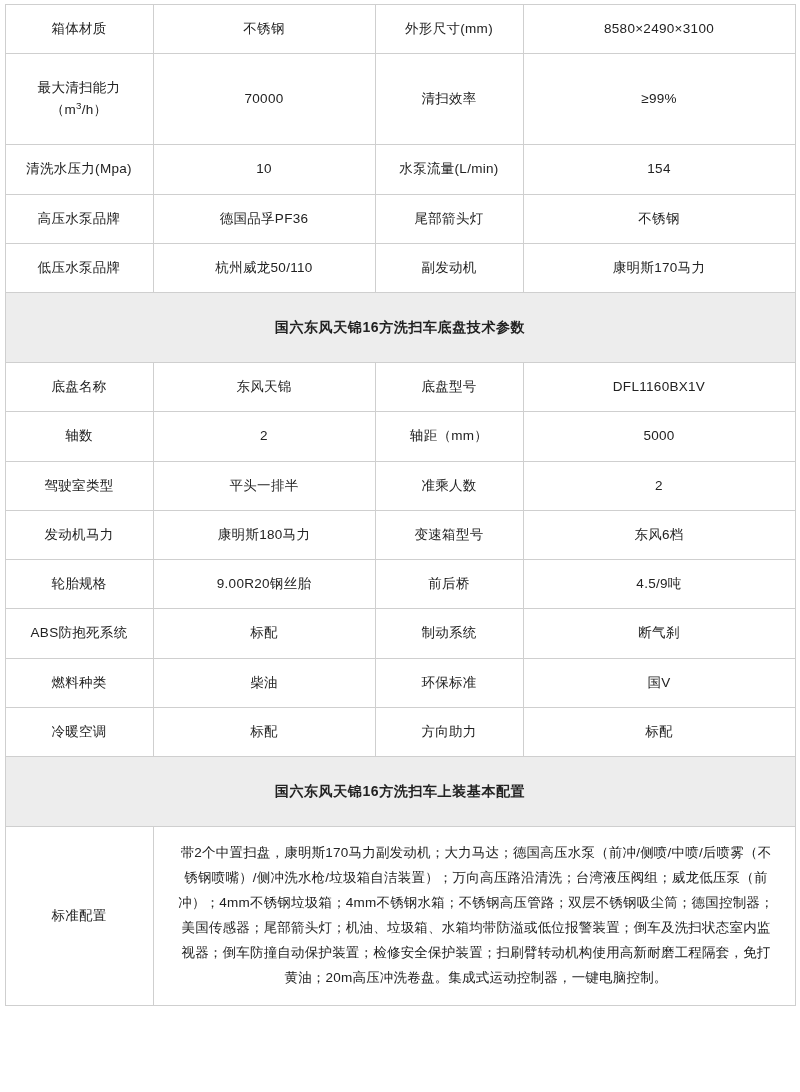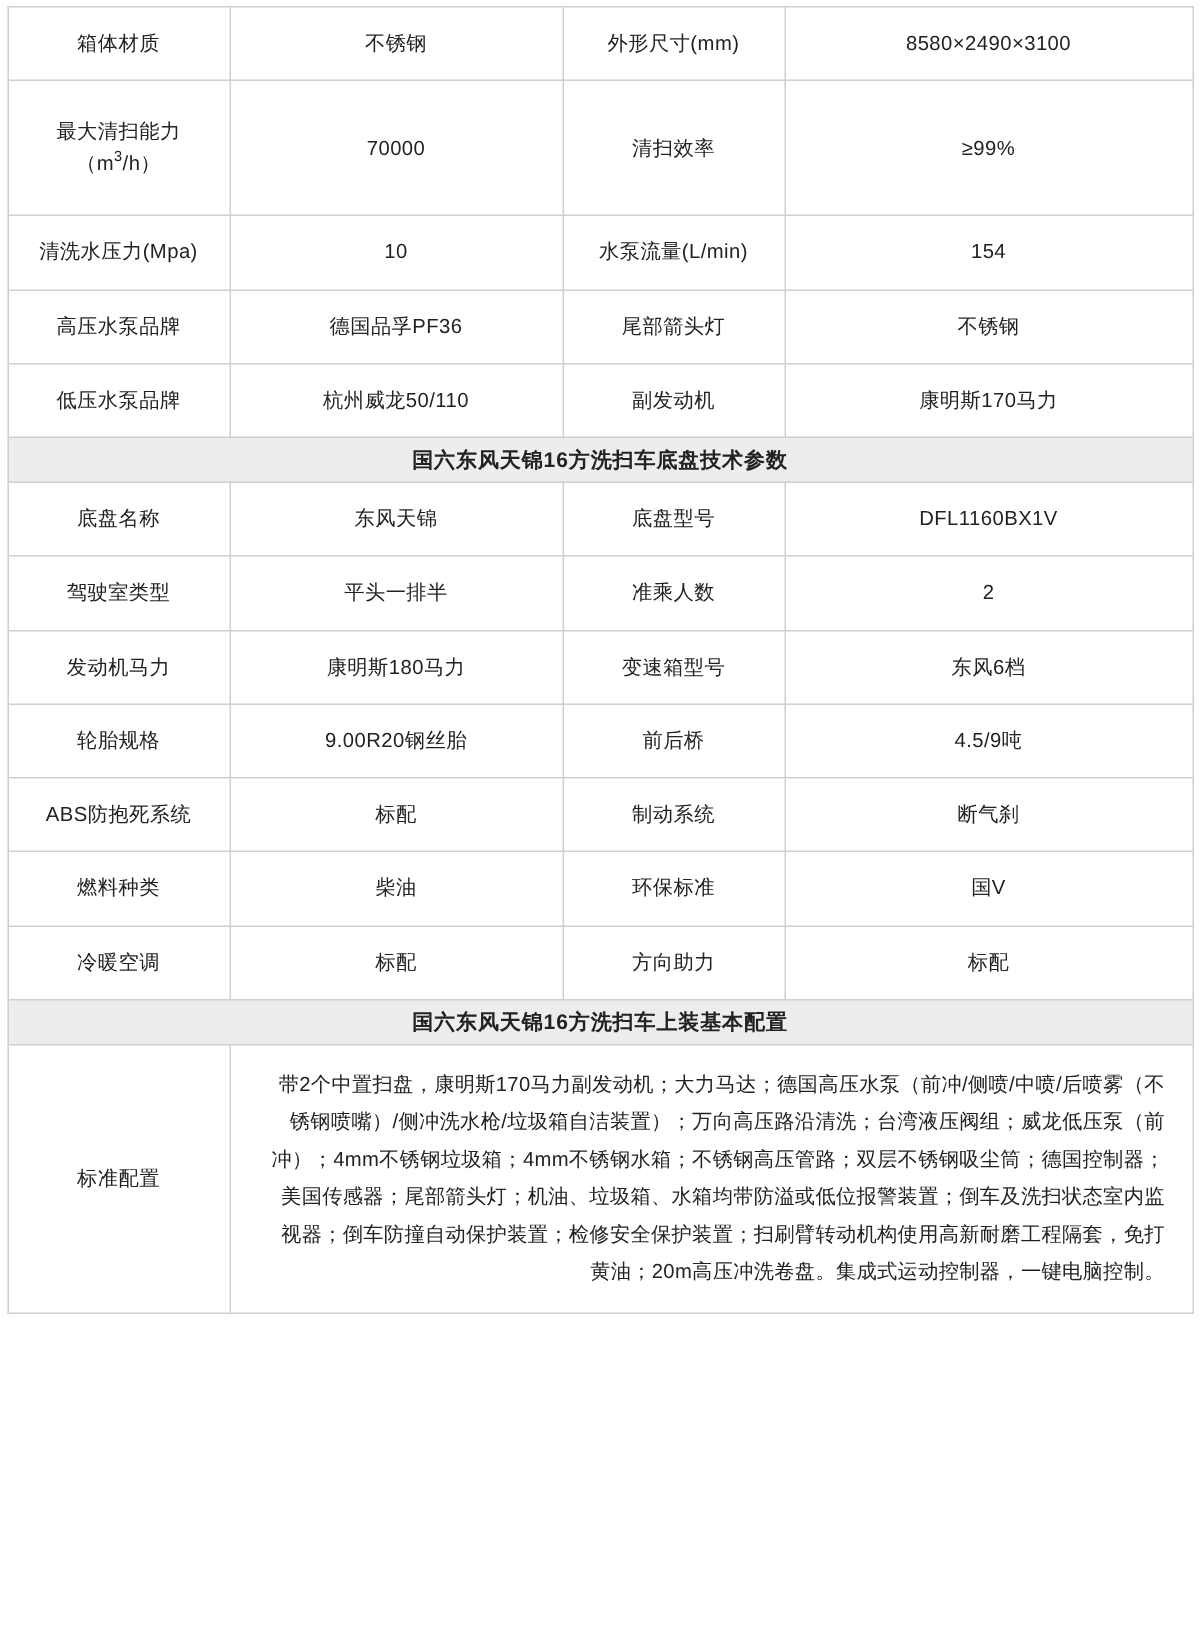--- a/index.html
+++ b/index.html
@@ -34,32 +34,32 @@
     color: #222;
     letter-spacing: 0.3px;
   }
   .spec-table td.label {
     font-size: 13.5px;
   }
   .spec-table tr.section td {
     background: #ededed;
     font-weight: bold;
     font-size: 14px;
-    padding: 4px 4px;
+    padding: 24px 4px;
     letter-spacing: 0.6px;
   }
   .spec-table td.tall {
     padding-top: 24px;
     padding-bottom: 24px;
   }
   .spec-table td.config-label {
     vertical-align: middle;
   }
   .spec-table td.config-body {
-    text-align: right;
+    text-align: center;
     line-height: 1.85;
     font-size: 13.5px;
     padding: 14px 18px 14px 22px;
     letter-spacing: 0.2px;
   }
   .sup {
     font-size: 0.72em;
     vertical-align: super;
   }
   .two-line { line-height: 1.7; }
@@ -110,20 +110,26 @@
       <td colspan="4">国六东风天锦16方洗扫车底盘技术参数</td>
     </tr>
 
     <tr>
       <td class="label">底盘名称</td>
       <td>东风天锦</td>
       <td class="label">底盘型号</td>
       <td>DFL1160BX1V</td>
     </tr>
     <tr>
+      <td class="label">轴数</td>
+      <td>2</td>
+      <td class="label">轴距（mm）</td>
+      <td>5000</td>
+    </tr>
+    <tr>
       <td class="label">驾驶室类型</td>
       <td>平头一排半</td>
       <td class="label">准乘人数</td>
       <td>2</td>
     </tr>
     <tr>
       <td class="label">发动机马力</td>
       <td>康明斯180马力</td>
       <td class="label">变速箱型号</td>
       <td>东风6档</td>

